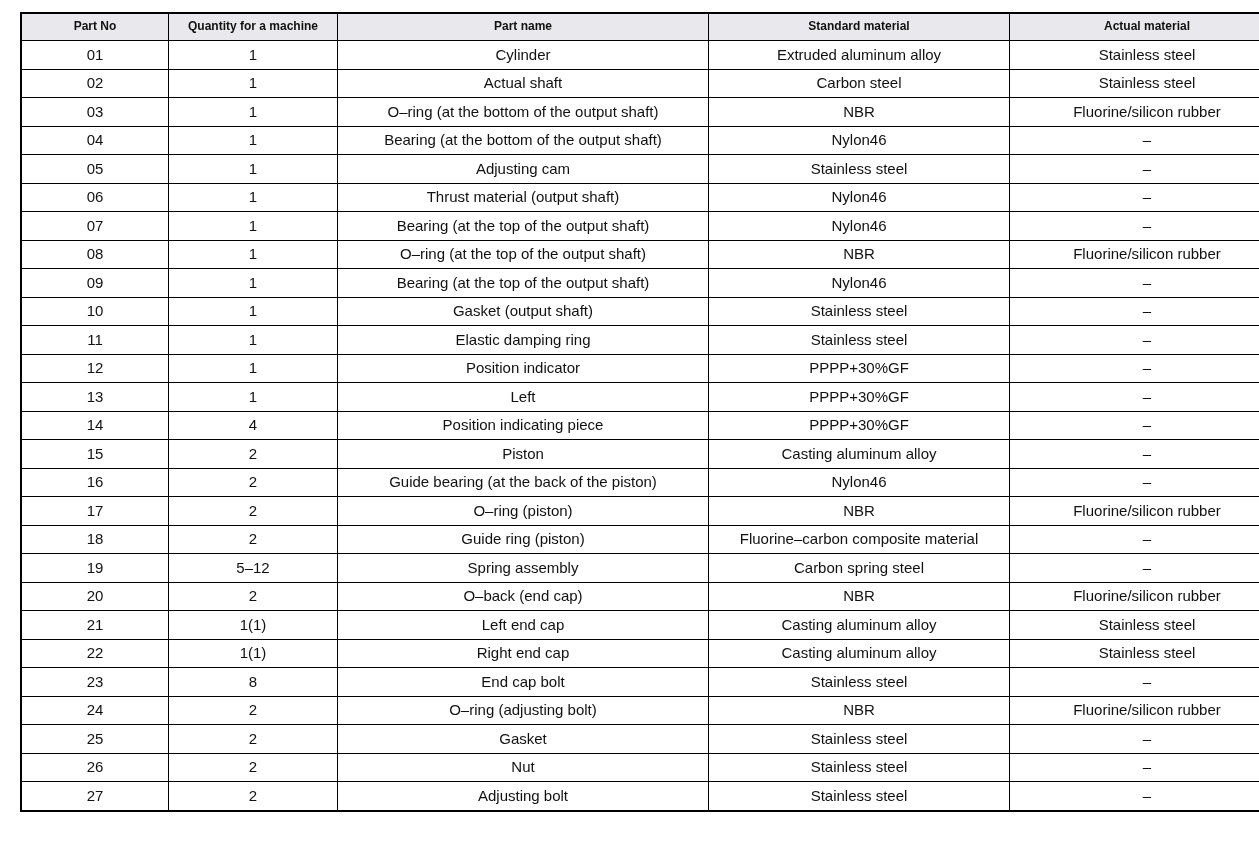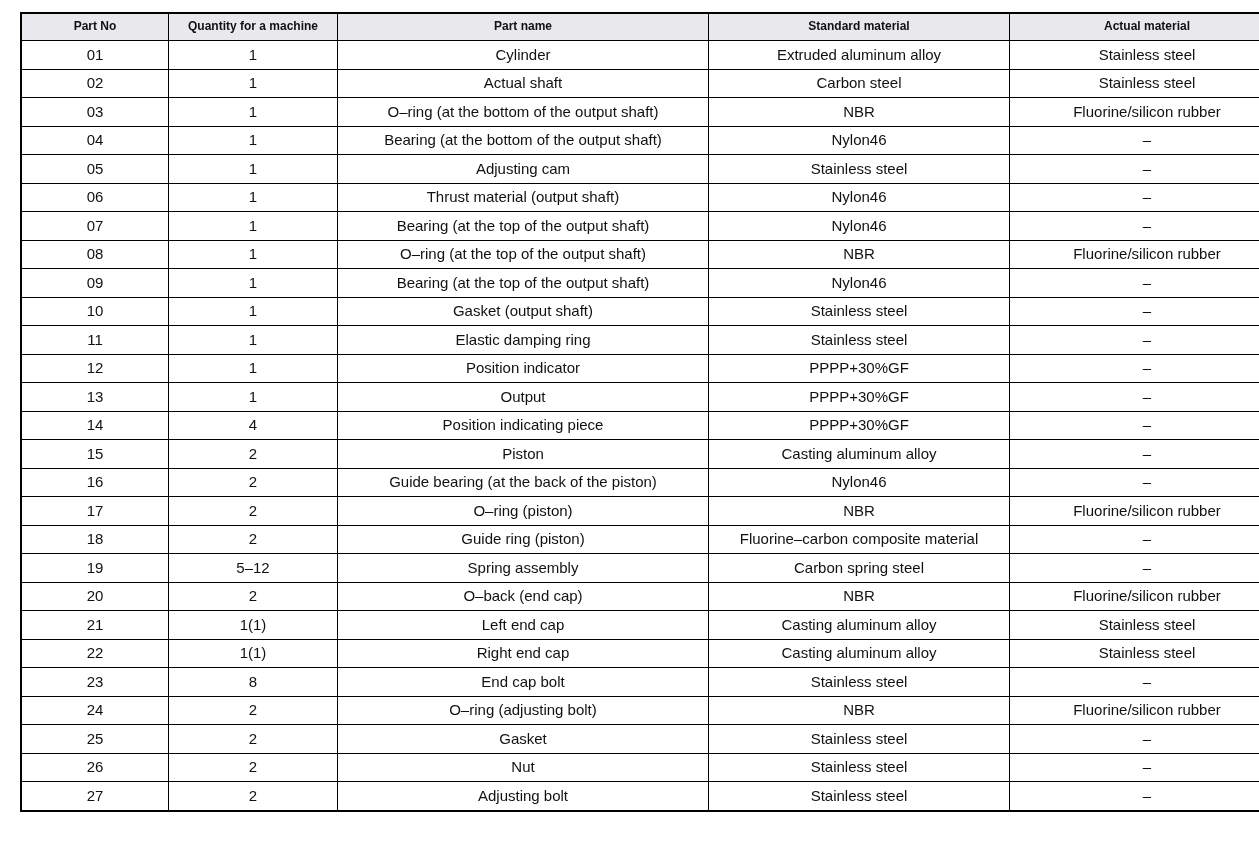--- a/index.html
+++ b/index.html
@@ -149,21 +149,21 @@
         <tr>
           <td class="col-partno">12</td>
           <td class="col-qty">1</td>
           <td class="col-name">Position indicator</td>
           <td class="col-std">PPPP+30%GF</td>
           <td class="col-act">–</td>
         </tr>
         <tr>
           <td class="col-partno">13</td>
           <td class="col-qty">1</td>
-          <td class="col-name">Output</td>
+          <td class="col-name">Left</td>
           <td class="col-std">PPPP+30%GF</td>
           <td class="col-act">–</td>
         </tr>
         <tr>
           <td class="col-partno">14</td>
           <td class="col-qty">4</td>
           <td class="col-name">Position indicating piece</td>
           <td class="col-std">PPPP+30%GF</td>
           <td class="col-act">–</td>
         </tr>

